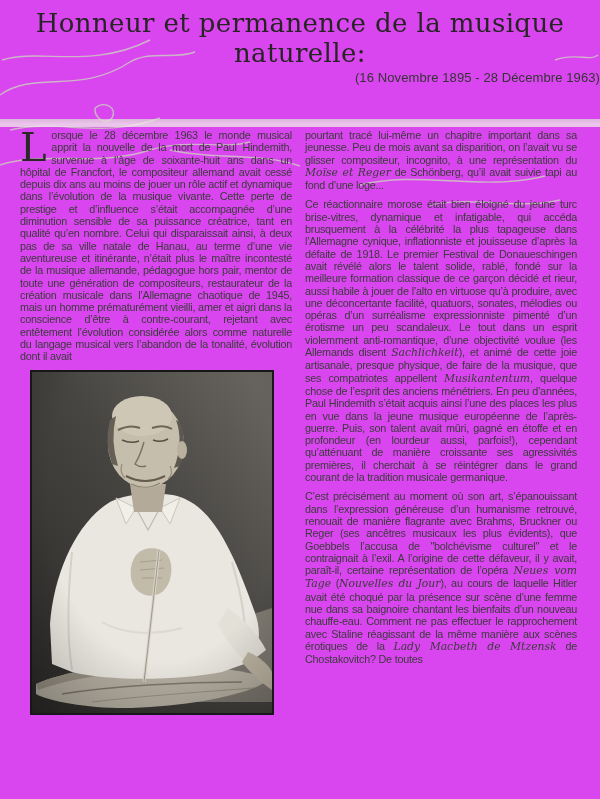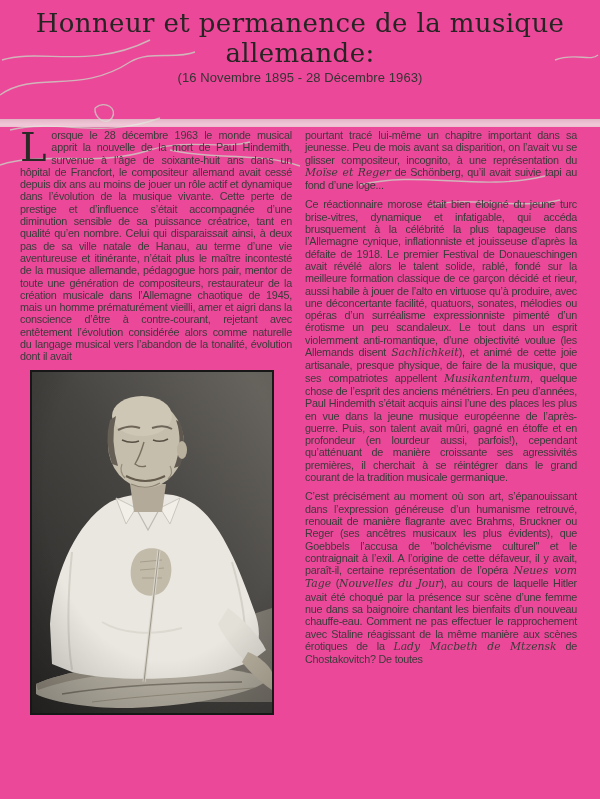--- a/index.html
+++ b/index.html
@@ -1,20 +1,20 @@
 <!DOCTYPE html>
 <html><head>
 <meta charset="utf-8">
 <style>
   html,body { margin:0; padding:0; background:#d8d5cf; }
   .page {
     position:relative;
     width:600px; height:799px;
     margin:0 auto;
-    background:#ec4899;
+    background:#d946ef;
     overflow:hidden;
     font-family:"Liberation Sans", sans-serif;
     color:#3a3a3a;
   }
   .sketch { position:absolute; top:0; left:0; pointer-events:none; }
   .scan-band {
     position:absolute; top:119px; left:0; width:600px; height:8px;
     background:linear-gradient(#ddd9d2, #f3f1ec 70%, #ebe8e2);
     opacity:.75;
   }
@@ -26,21 +26,21 @@
     color:#262524; letter-spacing:.4px;
     margin:0;
   }
   .subject {
     font-family:"DejaVu Serif", serif;
     font-weight:700;
     font-size:41px; line-height:44px;
     color:#1d1c1b; letter-spacing:.5px;
     margin:1px 0 0;
   }
-  .dates { font-size:13px; color:#343434; margin-top:2px; letter-spacing:.1px; }
+  .dates { font-size:13px; color:#343434; margin-top:2px; letter-spacing:.1px;text-align:right; }
   .columns {
     position:absolute; top:129px; left:20px;
     width:557px;
     display:flex; gap:13px;
   }
   .col {
     width:272px;
     text-align:justify;
     font-size:10.8px; line-height:12.3px;
     letter-spacing:-0.22px;
@@ -85,21 +85,21 @@
       <path d="M430,205 C470,196 520,210 560,200"></path>
       <path d="M555,60 C575,52 590,62 598,55"></path>
     </g>
   </svg>
 
   <div class="scan-band"></div>
 
   <header>
     <h1 class="title">
       <span>Honneur et permanence de la musique</span><br>
-      <span>allemande:</span>
+      <span>naturelle:</span>
     </h1>
     <div class="dates">(16 Novembre 1895 - 28 Décembre 1963)</div>
   </header>
 
   <div class="columns">
 
     <div class="col">
       <p class="para"><span class="dropcap">L</span><span>orsque le 28 décembre 1963 le monde musical apprit la nouvelle de la mort de Paul Hindemith, survenue à l’âge de soixante-huit ans dans un hôpital de Francfort, le compositeur allemand avait cessé depuis dix ans au moins de jouer un rôle actif et dynamique dans l’évolution de la musique vivante. Cette perte de prestige et d’influence s’était accompagnée d’une diminution sensible de sa puissance créatrice, tant en qualité qu’en nombre. Celui qui disparaissait ainsi, à deux pas de sa ville natale de Hanau, au terme d’une vie aventureuse et itinérante, n’était plus le maître incontesté de la musique allemande, pédagogue hors pair, mentor de toute une génération de compositeurs, restaurateur de la création musicale dans l’Allemagne chaotique de 1945, mais un homme prématurément vieilli, amer et aigri dans la conscience d’être à contre-courant, rejetant avec entêtement l’évolution considérée alors comme naturelle du langage musical vers l’abandon de la tonalité, évolution dont il avait</span></p>
 
       <figure class="photo">

